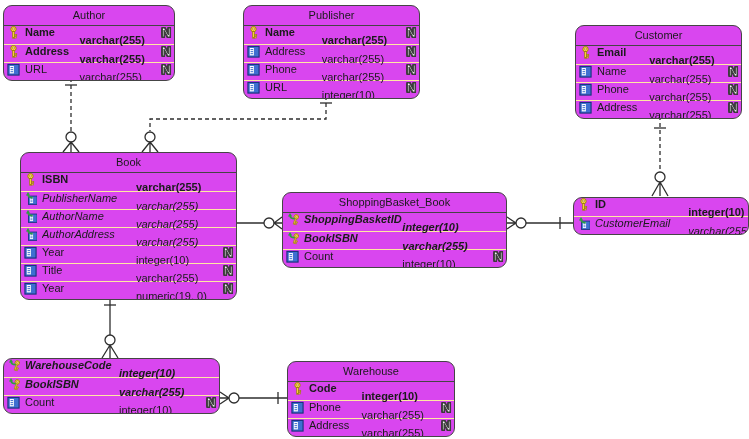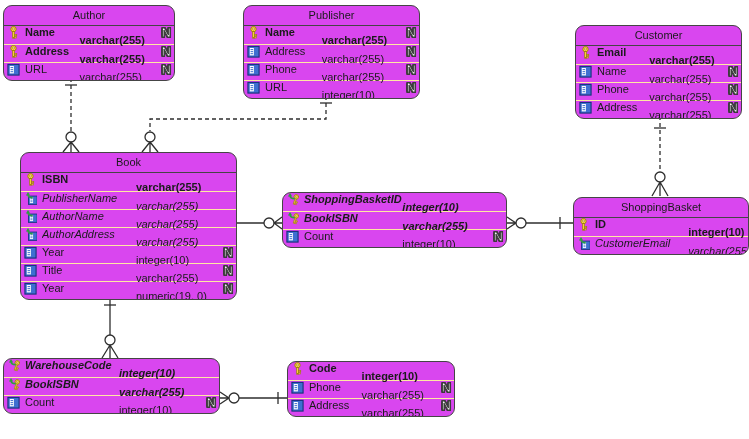--- a/index.html
+++ b/index.html
@@ -306,20 +306,21 @@
             <use href="#i-col"></use>
           </svg>
     <span class="name">Year</span>
     <span class="type">numeric(19, 0)</span>
     <span class="nbadge">N</span>
   </div>
       </div>
   </div>
 
   <div class="entity long" style="left:282px;top:192px;width:225px">
+    <div class="entity-title">ShoppingBasket_Book</div>
     <div class="entity-rows">
         <div class="row">
     <svg class="icon">
             <use href="#i-pkfk"></use>
           </svg>
     <span class="name b i">ShoppingBasketID</span>
     <span class="type b i">integer(10)</span>
     <span class="nbadge hidden">N</span>
   </div>
         <div class="row">
@@ -335,21 +336,20 @@
             <use href="#i-col"></use>
           </svg>
     <span class="name">Count</span>
     <span class="type">integer(10)</span>
     <span class="nbadge">N</span>
   </div>
       </div>
   </div>
 
   <div class="entity sbx" style="left:573px;top:197px;width:176px">
-    <div class="entity-title">ShoppingBasket</div>
     <div class="entity-rows">
         <div class="row">
     <svg class="icon">
             <use href="#i-pk"></use>
           </svg>
     <span class="name b">ID</span>
     <span class="type b">integer(10)</span>
     <span class="nbadge hidden">N</span>
   </div>
         <div class="row">
@@ -386,20 +386,21 @@
             <use href="#i-col"></use>
           </svg>
     <span class="name">Count</span>
     <span class="type">integer(10)</span>
     <span class="nbadge">N</span>
   </div>
       </div>
   </div>
 
   <div class="entity" style="left:287px;top:361px;width:168px">
+    <div class="entity-title">Warehouse</div>
     <div class="entity-rows">
         <div class="row">
     <svg class="icon">
             <use href="#i-pk"></use>
           </svg>
     <span class="name b">Code</span>
     <span class="type b">integer(10)</span>
     <span class="nbadge hidden">N</span>
   </div>
         <div class="row">

